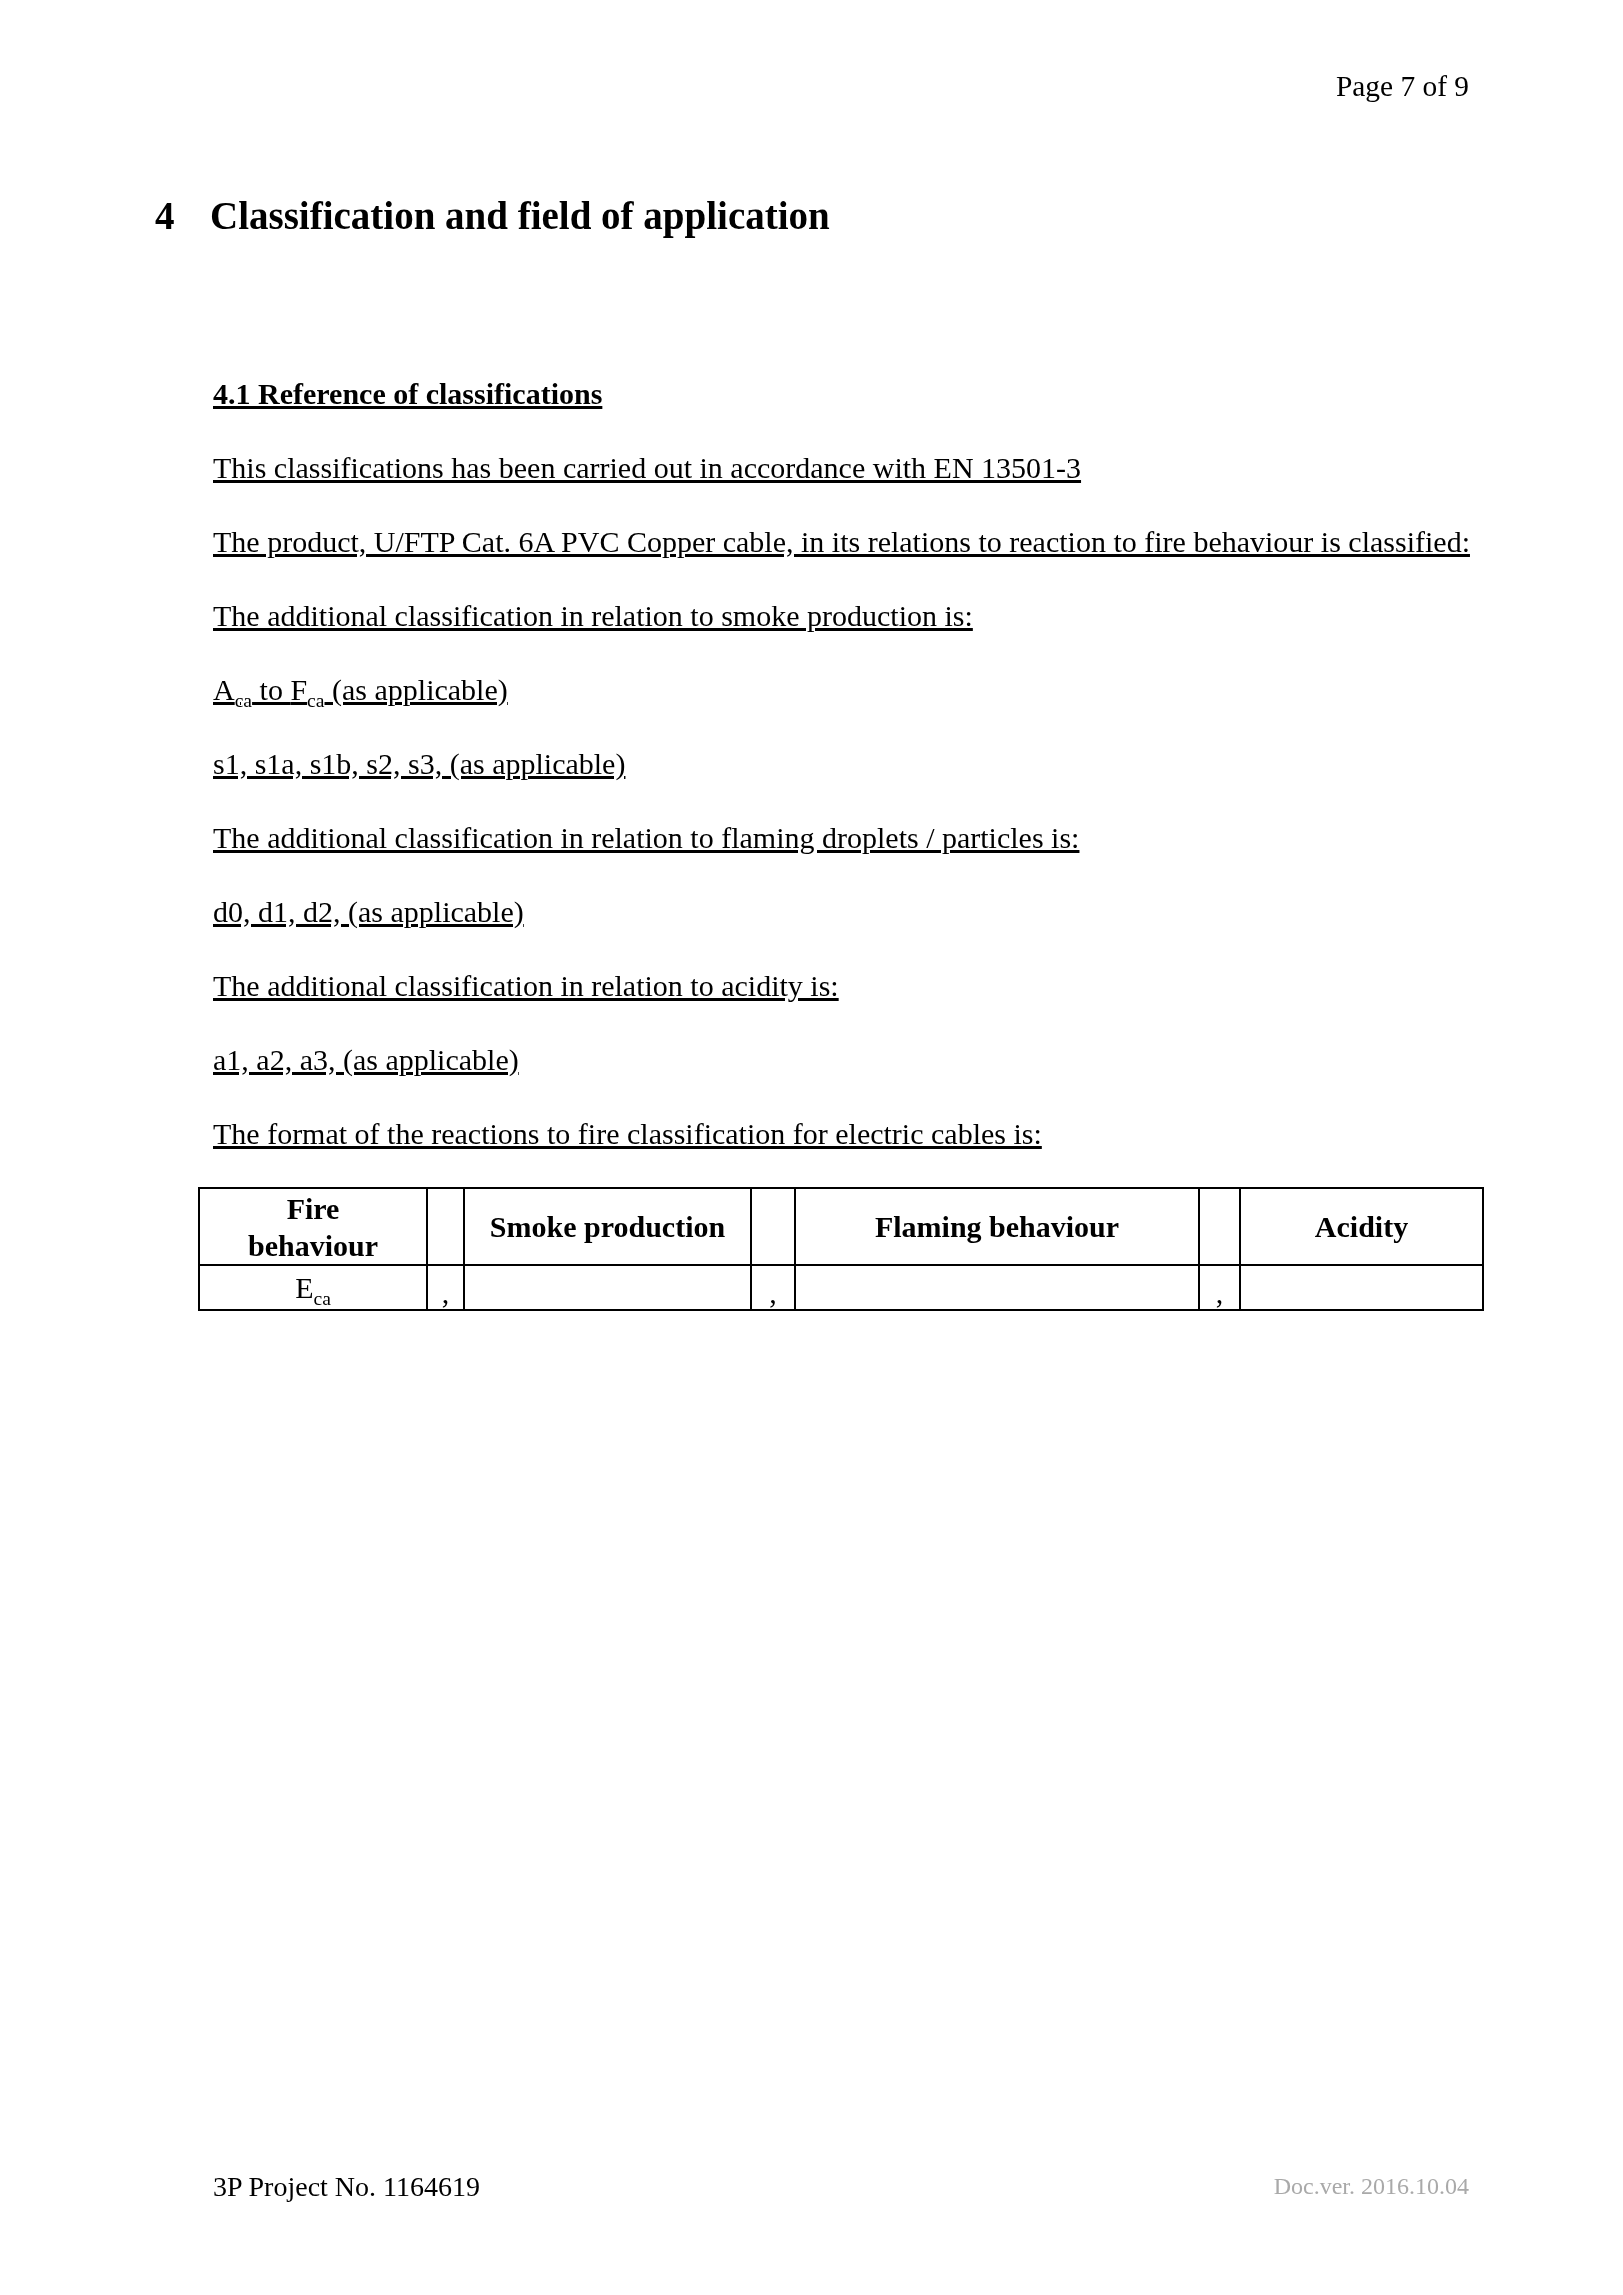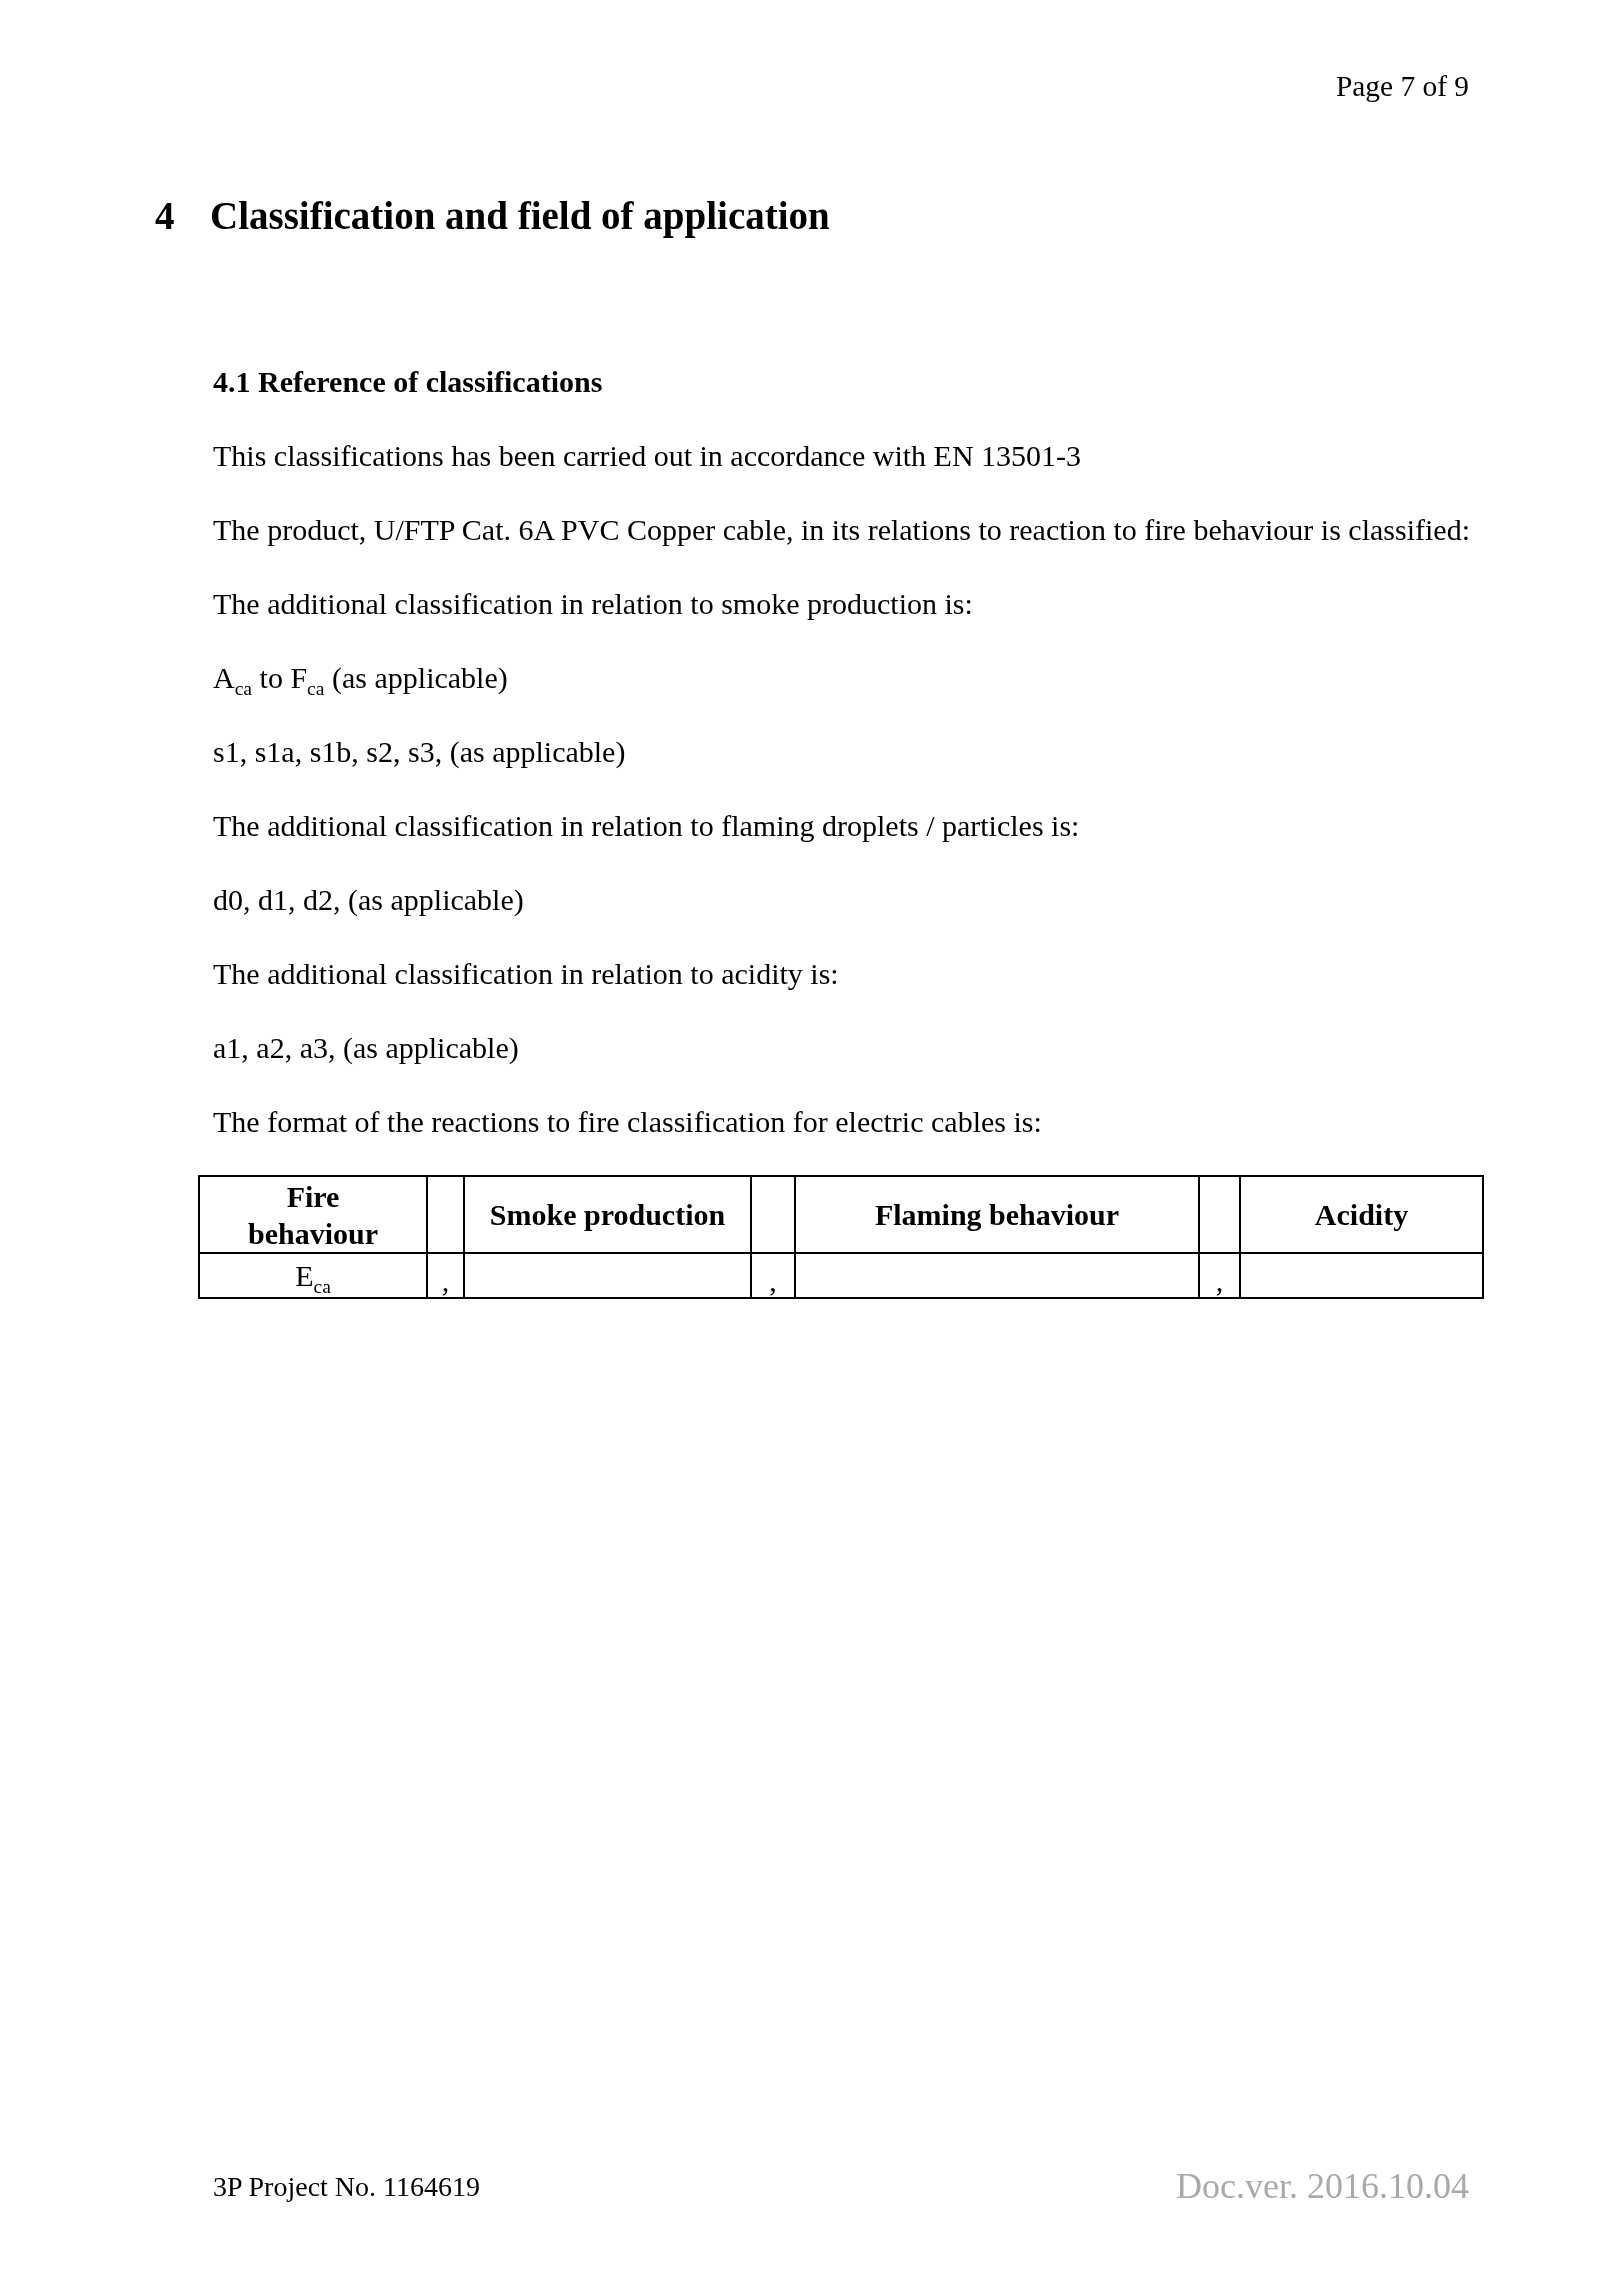--- a/index.html
+++ b/index.html
@@ -44,25 +44,26 @@
   
   .content {
     position: absolute;
     top: 357px;
     left: 213px;
     width: 1262px;
     font-size: 30px;
     line-height: 41px;
   }
   .content p, .content h2 {
-    margin: 4px 0 33px 0;
+    margin: 16px 0 33px 0;
     padding: 0;
     font-size: 30px;
     line-height: 41px;
     font-weight: normal;
+    text-decoration: underline;
   }
   .content h2 { font-weight: bold; }
   .content .justified { text-align: justify; }
 
   sub.cls {
     font-size: 19.6px;
     line-height: 0;
     vertical-align: -7.2px;
   }
 
@@ -107,21 +108,21 @@
     position: absolute;
     top: 2169px;
     left: 213px;
     font-size: 28px;
     line-height: 35px;
   }
   .footer-right {
     position: absolute;
     top: 2169px;
     right: 154px;
-    font-size: 36px;
+    font-size: 24px;
     line-height: 35px;
     color: #a9a9a9;
   }
 </style>
 </head>
 <body>
 
 <div class="page">
 
   <div class="page-number">Page 7 of 9</div>

